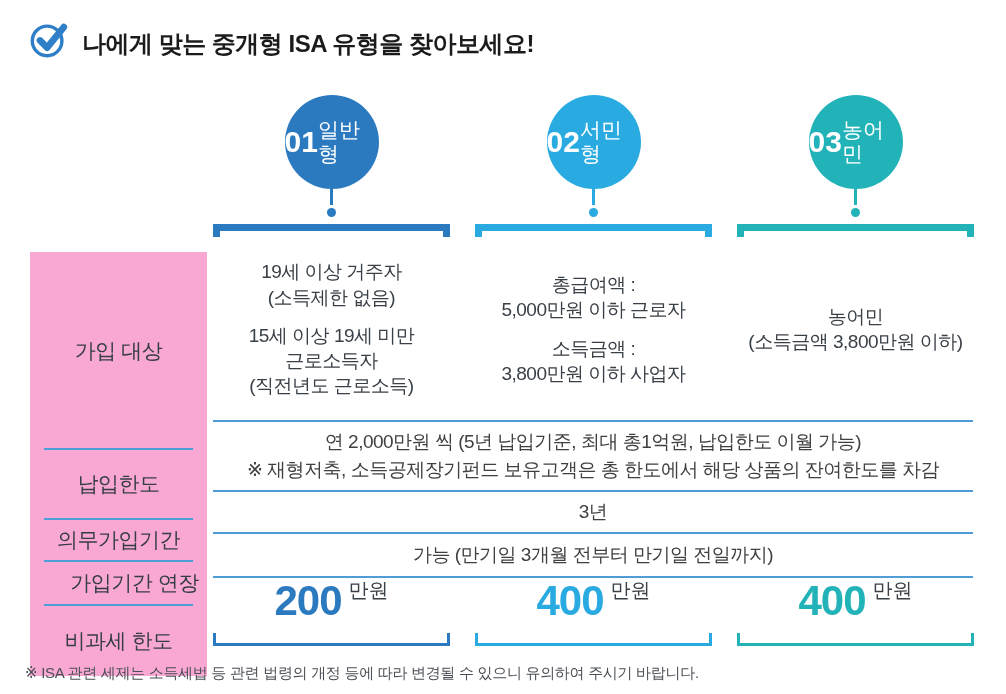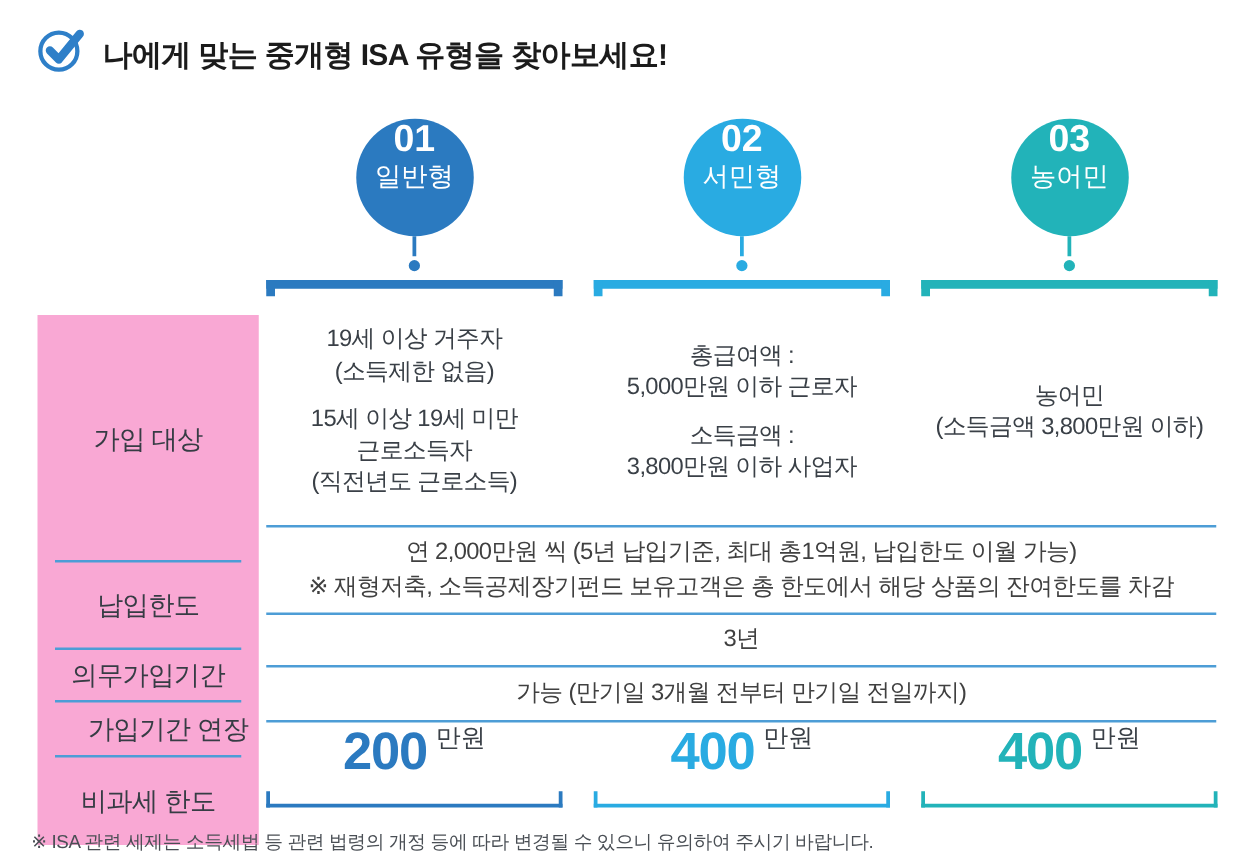--- a/index.html
+++ b/index.html
@@ -9,21 +9,21 @@
   }
   
   .header{position:absolute;left:28px;top:18px;display:flex;align-items:flex-end;gap:12px;}
   .check-icon{width:42px;height:42px;display:block;}
   .page-title{margin:0;font-size:24px;font-weight:700;color:#1b1b1b;letter-spacing:-0.5px;}
   
   .pos0{left:213px;} .pos1{left:475px;} .pos2{left:737px;}
   .colw{position:absolute;width:237px;}
   
   .badge{top:95px;display:flex;flex-direction:column;align-items:center;}
-  .circle{width:94px;height:94px;border-radius:50%;display:flex;flex-direction:column;
+  .circle{width:94px;height:94px;border-radius:50%;display:flex;
     align-items:center;color:#ffffff;line-height:1.15;}
   .circle .num{font-size:30px;font-weight:700;}
   .circle .nm{font-size:21px;font-weight:500;}
   .stem{width:3px;height:16px;}
   .dot{width:9px;height:9px;border-radius:50%;margin-top:3px;}
   .c1bg{background:#2b7ac0;} .c2bg{background:#29abe2;} .c3bg{background:#22b3b9;}
   .c1tx{color:#2b7ac0;} .c2tx{color:#29abe2;} .c3tx{color:#22b3b9;}
   
   .tbracket{position:absolute;top:224px;height:13px;box-sizing:border-box;
     border-top:7px solid;border-left:7px solid;border-right:7px solid;}

